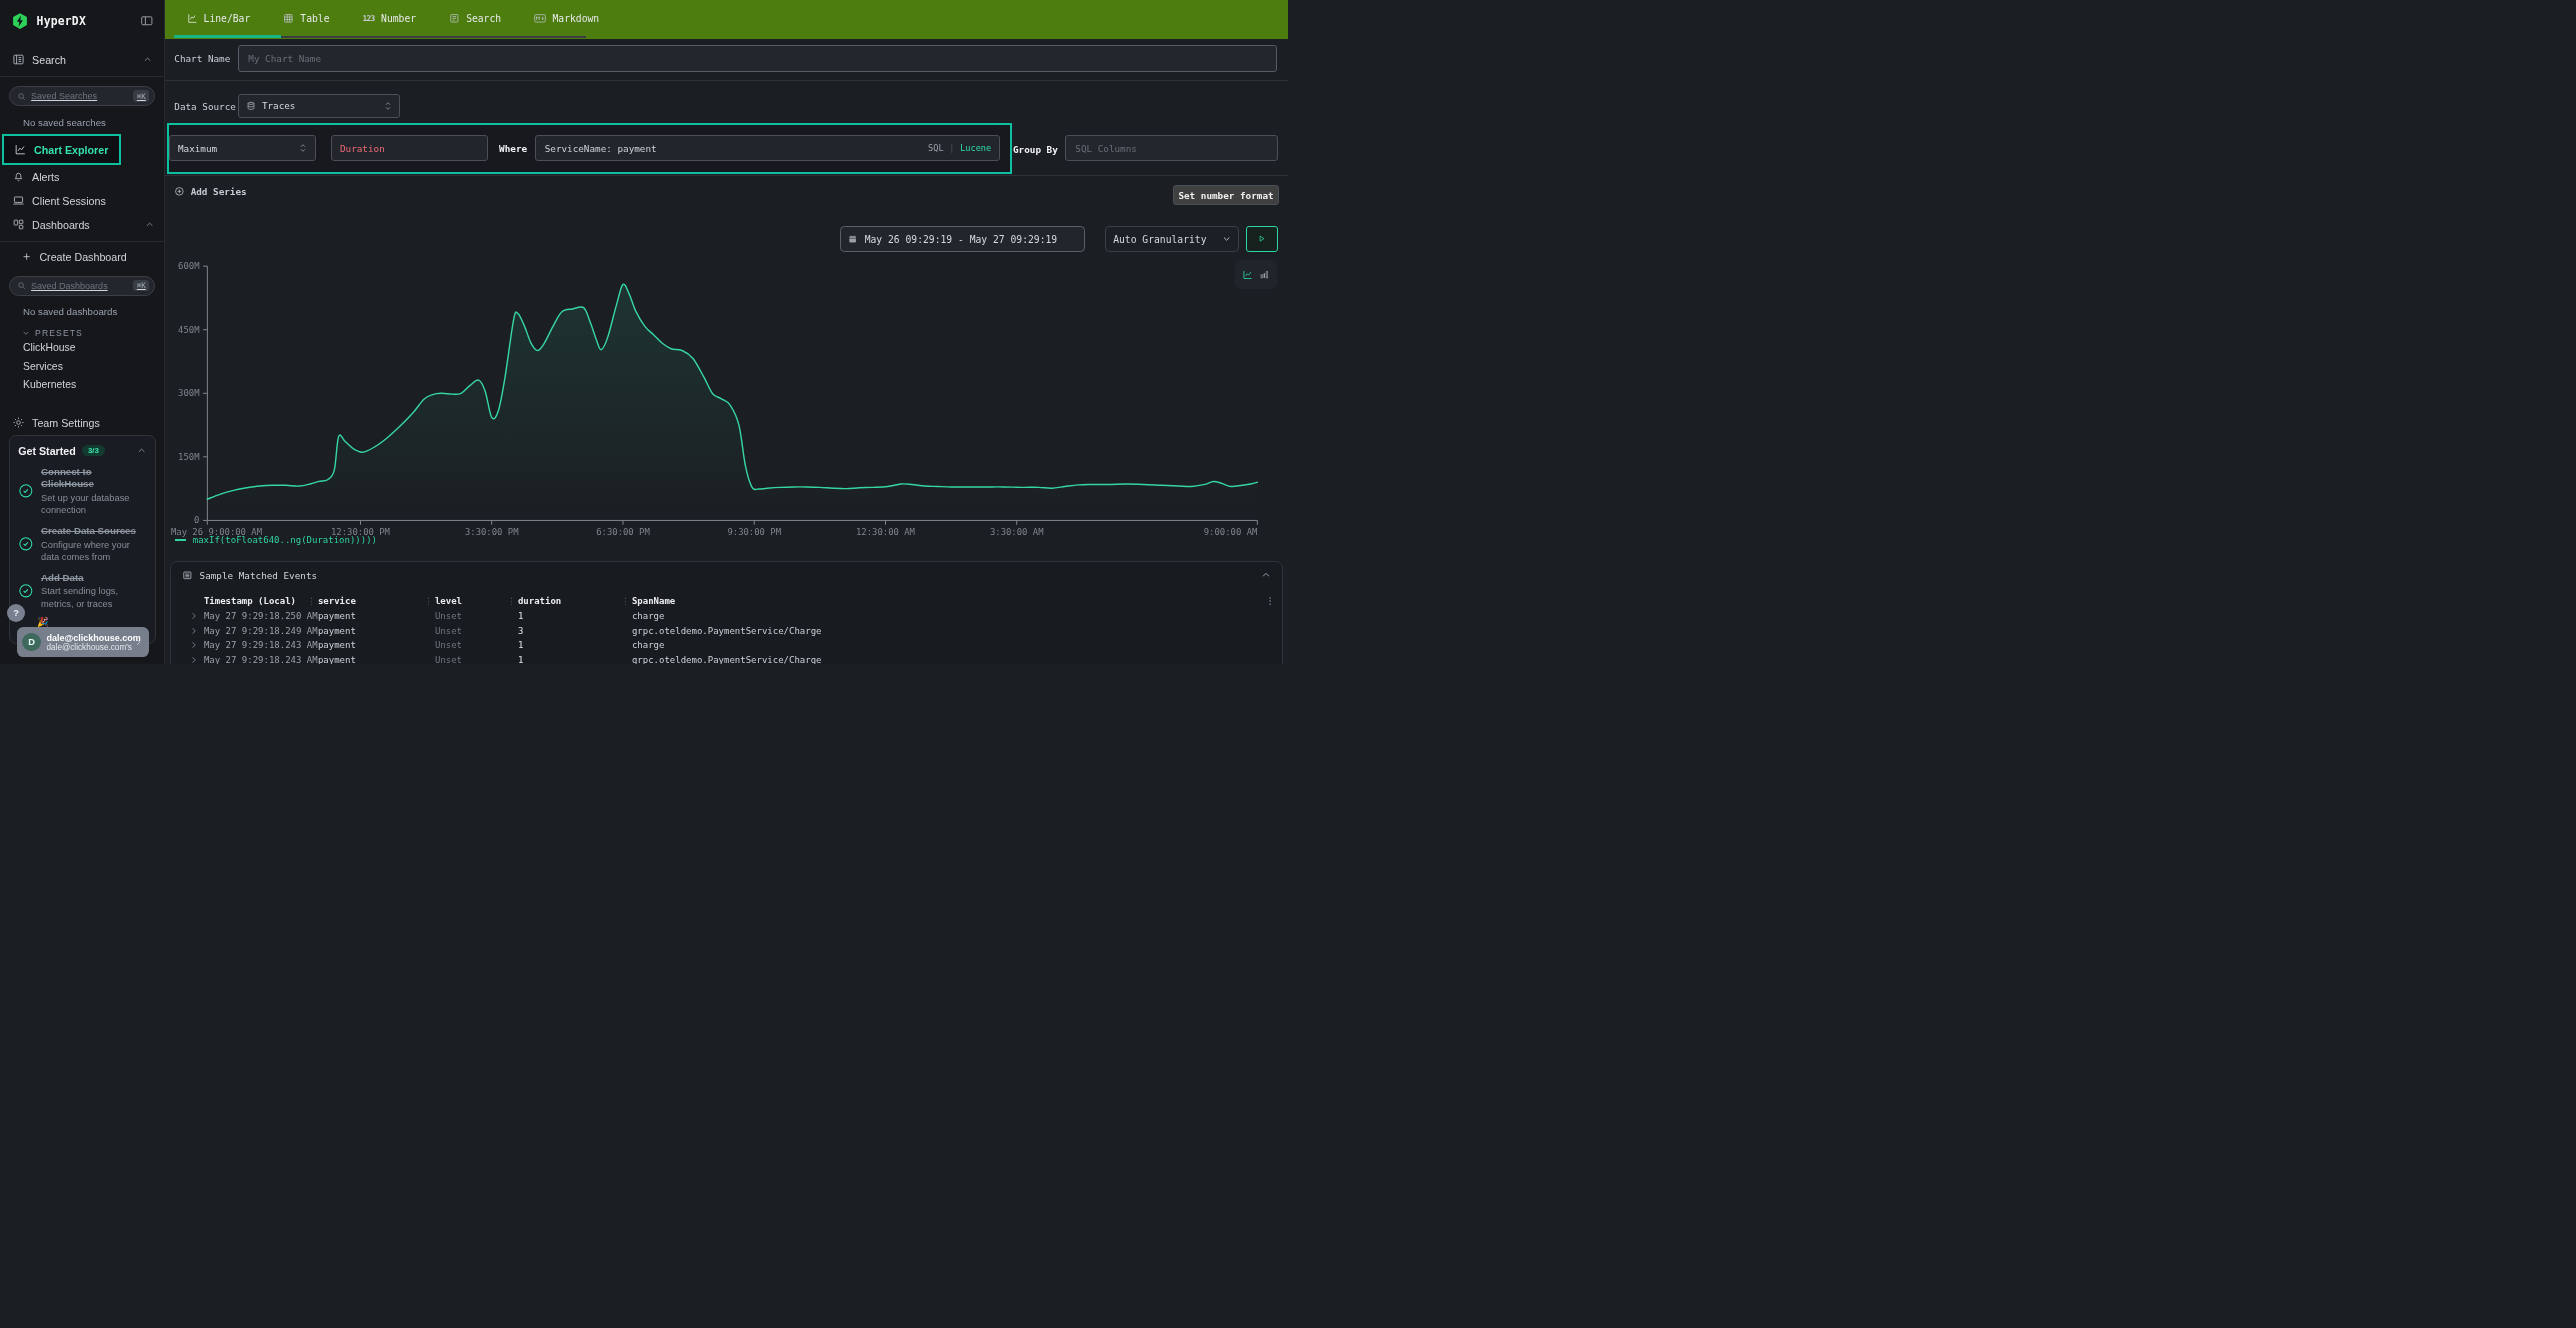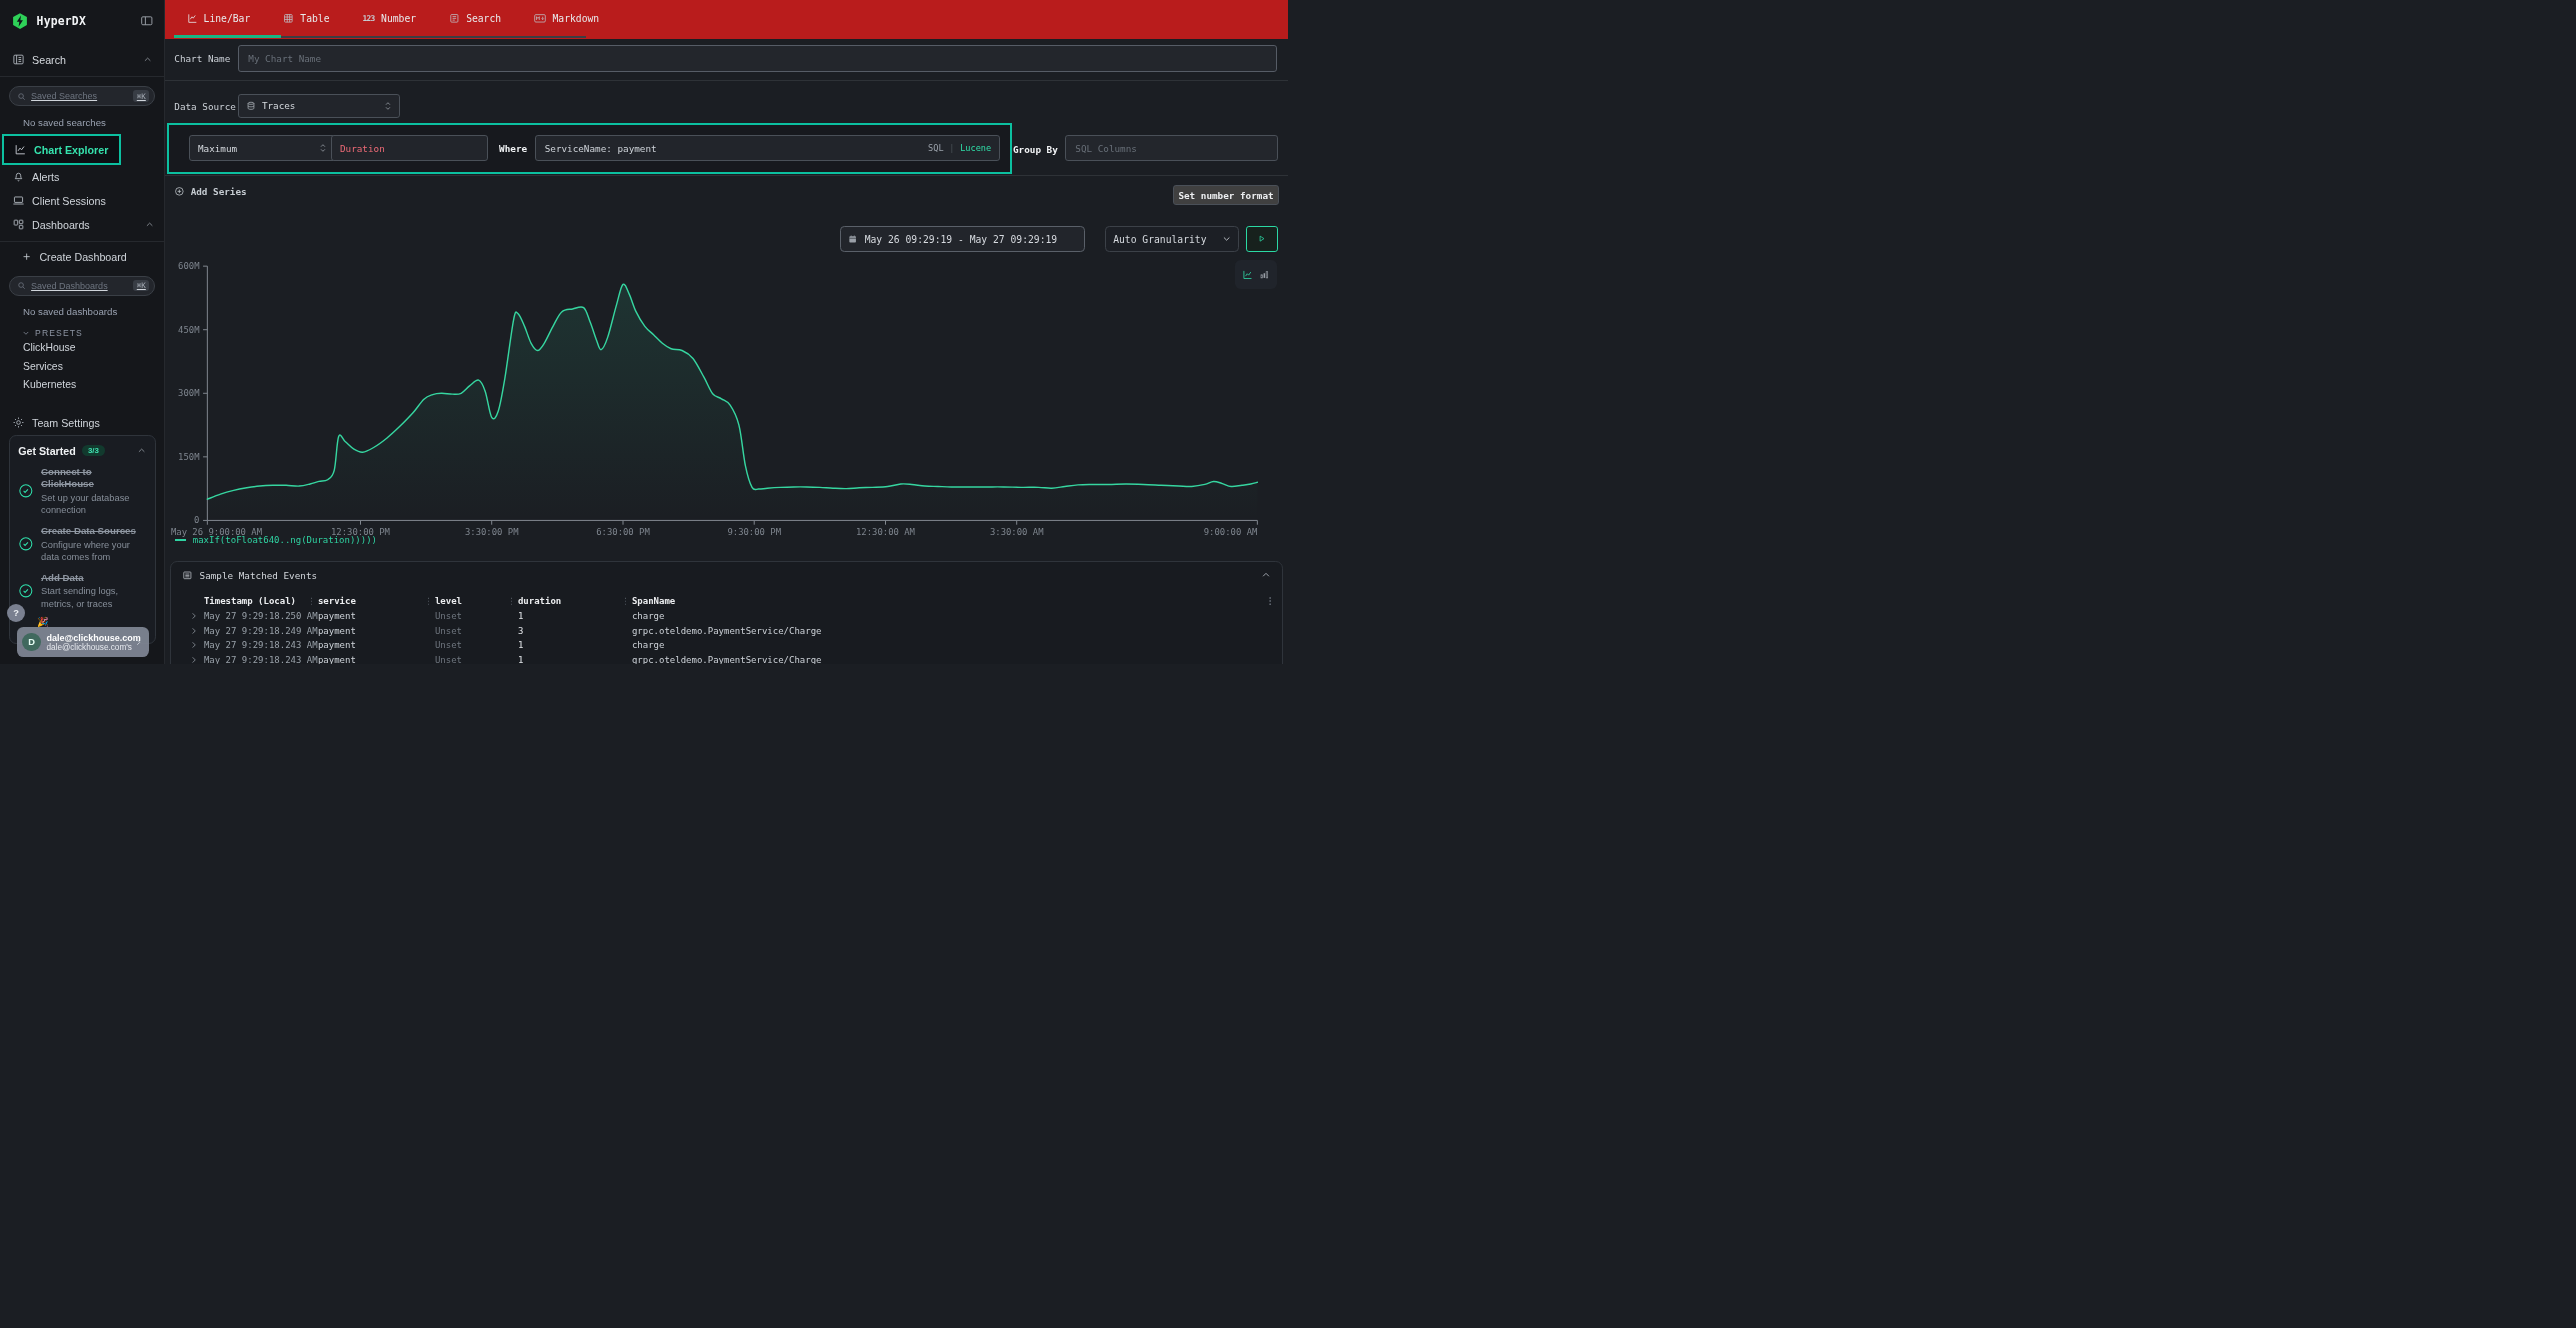--- a/index.html
+++ b/index.html
@@ -41,21 +41,21 @@
   .gs-item-desc { font-size:9.3px; color:#868e99; line-height:1.3; margin-top:1.4px; }
   .help-circle { position:absolute; left:7.2px; top:604px; width:18px; height:18px; border-radius:50%; background:#7a8090; color:#eef0f4; font-weight:bold; font-size:9.3px; display:flex; align-items:center; justify-content:center; z-index:8; }
   .party-peek { position:absolute; left:37px; top:616px; height:11.4px; overflow:hidden; font-size:9.3px; z-index:6; }
   .user-bar { position:absolute; left:16.5px; top:627px; width:132px; height:30px; border-radius:6.4px; background:rgba(128,134,148,.93); display:flex; align-items:center; padding:0 5.7px; gap:5.7px; z-index:9; }
   .avatar { width:18.6px; height:18.6px; border-radius:50%; background:#40695e; color:#e8fff6; font-weight:bold; font-size:9.3px; display:flex; align-items:center; justify-content:center; flex:none; }
   .user-email { font-size:9px; font-weight:bold; color:#ffffff; white-space:nowrap; }
   .user-sub { font-size:8.2px; color:#e6e9ee; white-space:nowrap; }
 
   
   .main { position:absolute; left:165px; top:0; width:1123px; height:664px; font-family:"DejaVu Sans Mono", monospace; }
-  .tabbar { position:absolute; left:0; top:0; width:1123px; height:39px; background:#b91c1c; }
+  .tabbar { position:absolute; left:0; top:0; width:1123px; height:39px; background:#4d7c0f; }
   .tabs { display:flex; align-items:center; height:36px; padding-left:21.5px; gap:33px; }
   .tab { display:flex; align-items:center; gap:6.4px; font-size:9.7px; color:#e8eaec; }
   .num-glyph { font-size:7.9px; font-weight:bold; color:#c6ccd2; letter-spacing:-0.7px; }
   .tab-underline-track { position:absolute; left:8.6px; top:36px; width:412px; height:2.1px; background:#3a3e44; }
   .tab-underline-active { position:absolute; left:8.6px; top:35px; width:107px; height:2.9px; background:#16b583; }
 
   .form-label { position:absolute; font-size:9.3px; color:#ccd1d7; }
   .t-input { background:#23262c; border:0.7px solid #565c66; border-radius:2.9px; color:#d6dadf; font-family:"DejaVu Sans Mono", monospace; font-size:9.3px; padding:0 9.3px; }
   .t-input::placeholder { color:#686f78; }
   .divider-h { position:absolute; left:0; width:1123px; height:0.7px; background:#2e3237; }
@@ -378,21 +378,21 @@
     <span>Traces</span>
     <span class="updown">
         <svg width="7.9" height="10" viewBox="0 0 24 30" fill="none" stroke="#9aa0a8" stroke-width="2.4">
           <polyline points="6,11 12,5 18,11"></polyline>
           <polyline points="6,19 12,25 18,19"></polyline>
         </svg>
       </span>
   </div>
 
   <div class="series-annotation">
-    <div class="sbox" style="left:20px; top:10px; width:147px; height:26px; color:#d6dadf;">
+    <div class="sbox" style="left:0; top:10px; width:147px; height:26px; color:#d6dadf;">
       <span>Maximum</span>
       <span class="updown">
           <svg width="7.9" height="10" viewBox="0 0 24 30" fill="none" stroke="#9aa0a8" stroke-width="2.4">
             <polyline points="6,11 12,5 18,11"></polyline>
             <polyline points="6,19 12,25 18,19"></polyline>
           </svg>
         </span>
     </div>
     <div class="sbox" style="left:162px; top:10px; width:157px; height:26px; color:#ec6a76;">
       <span>Duration</span>

